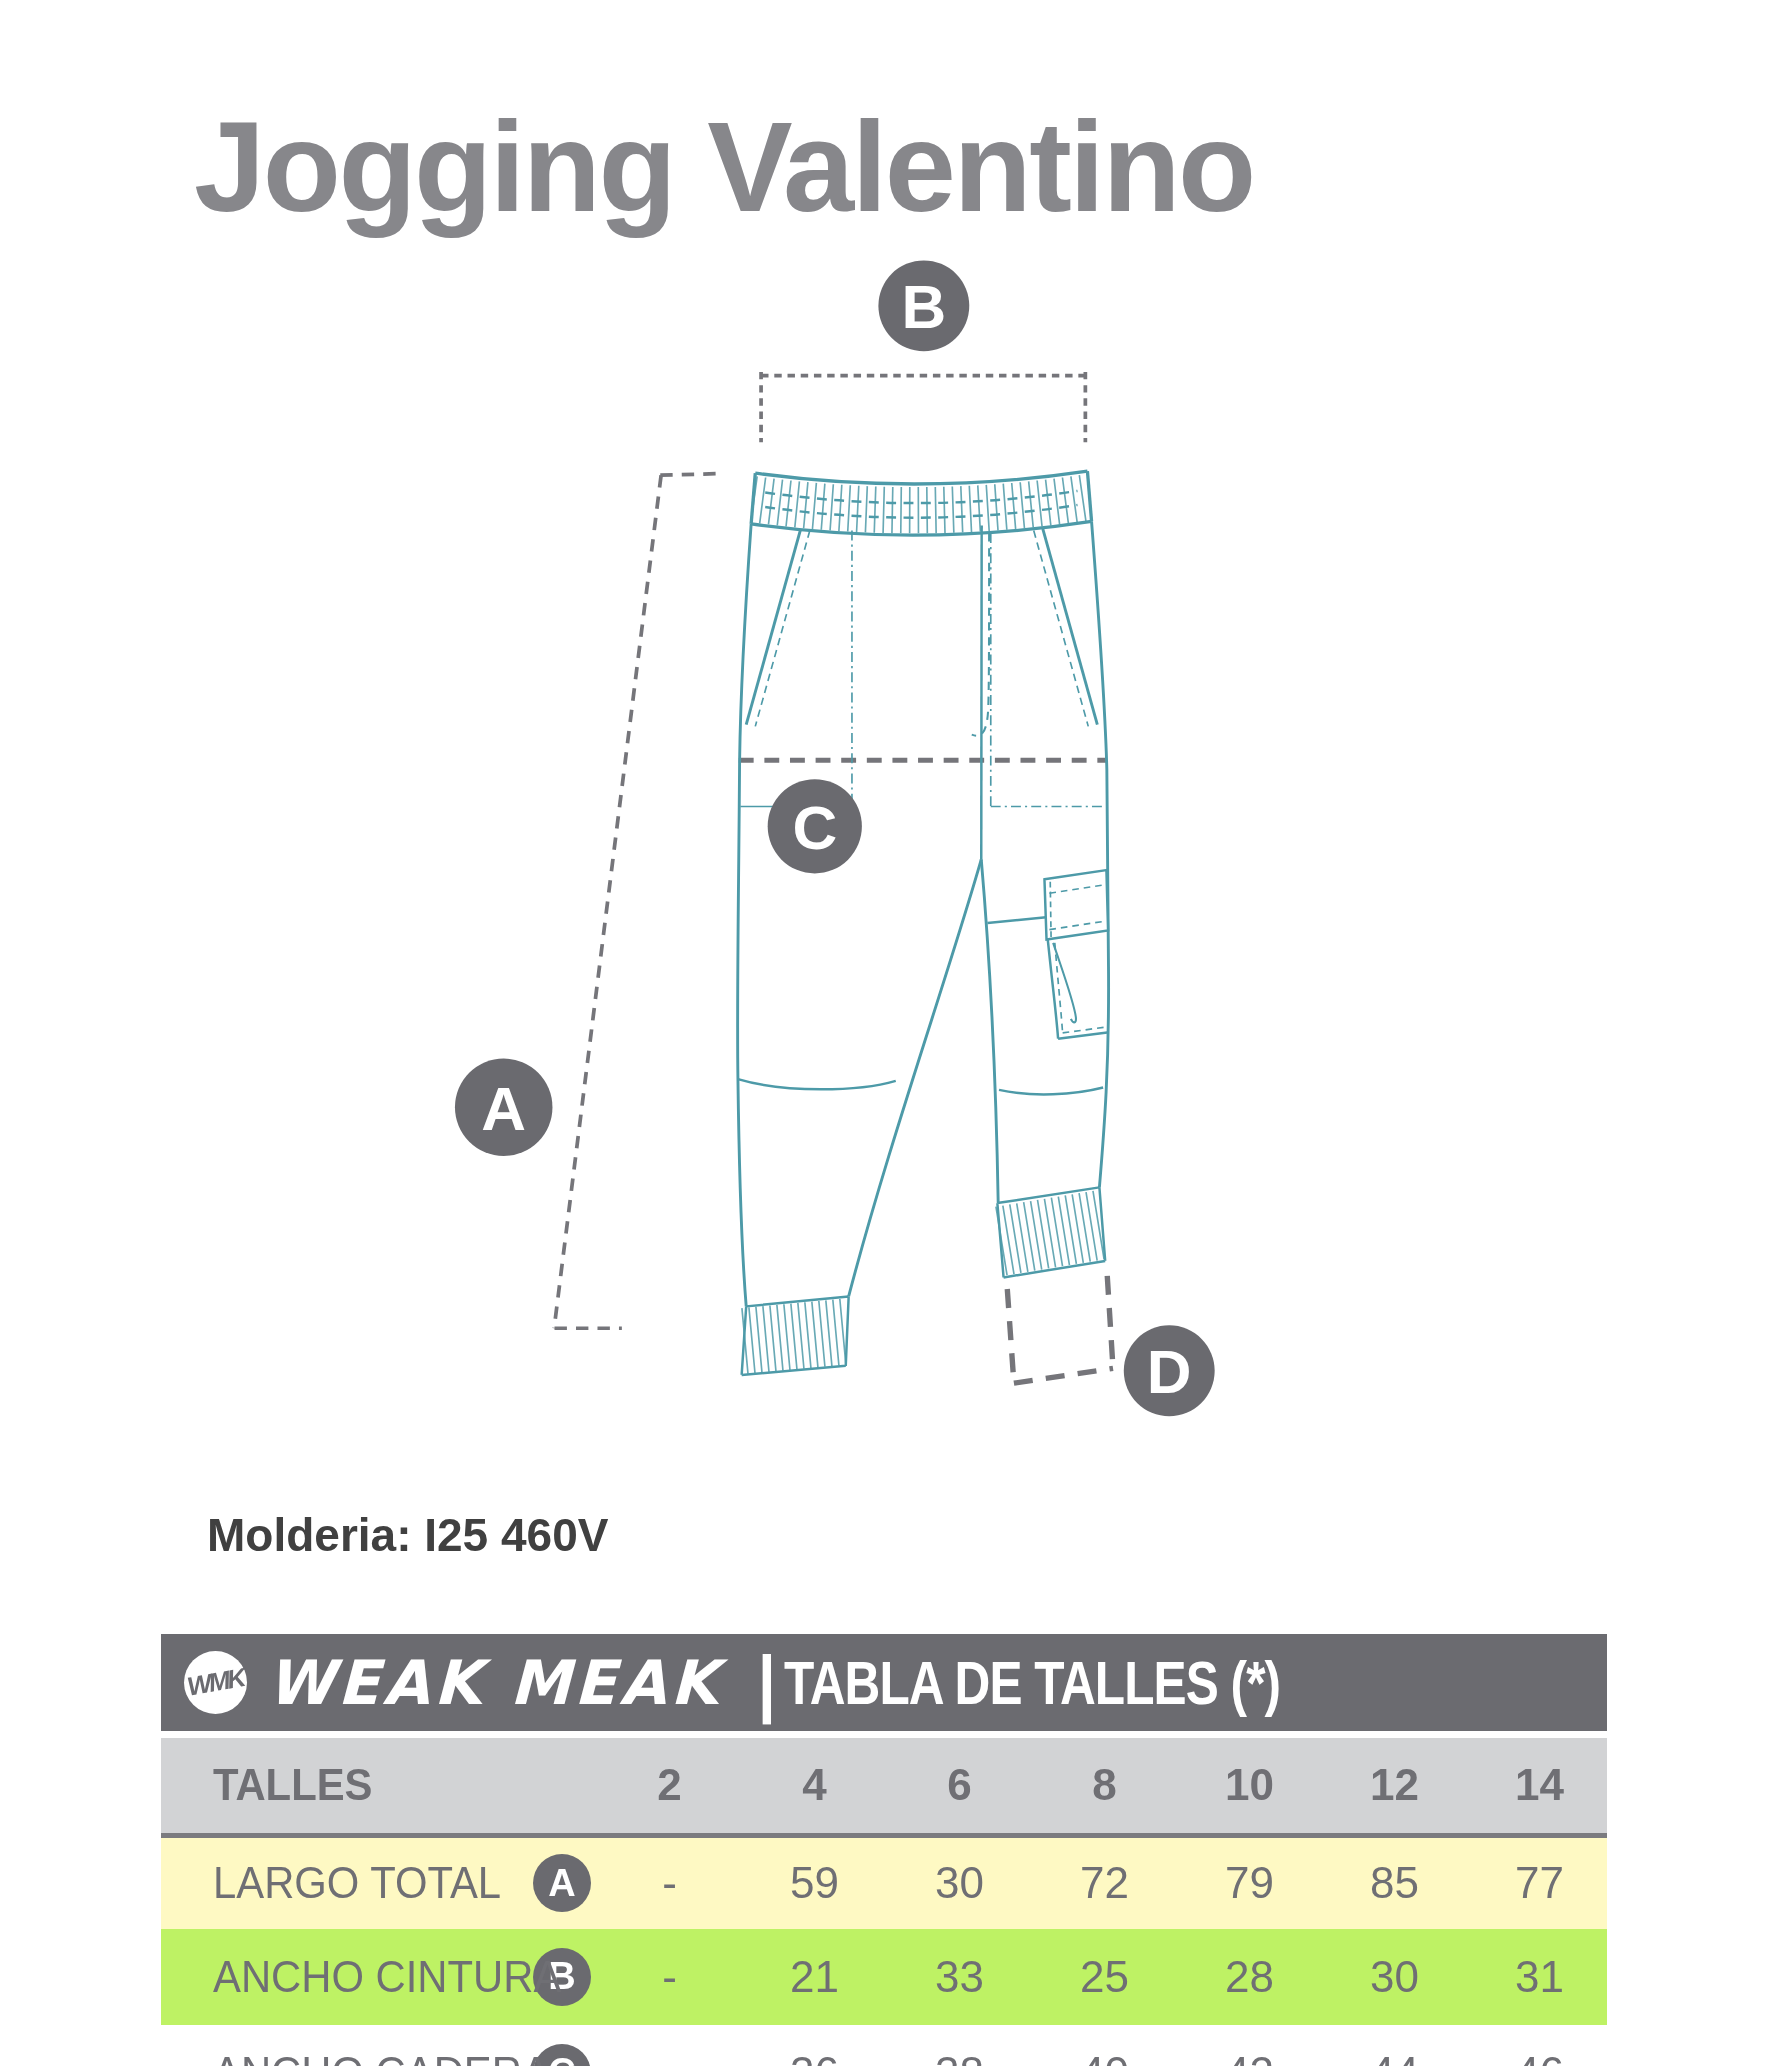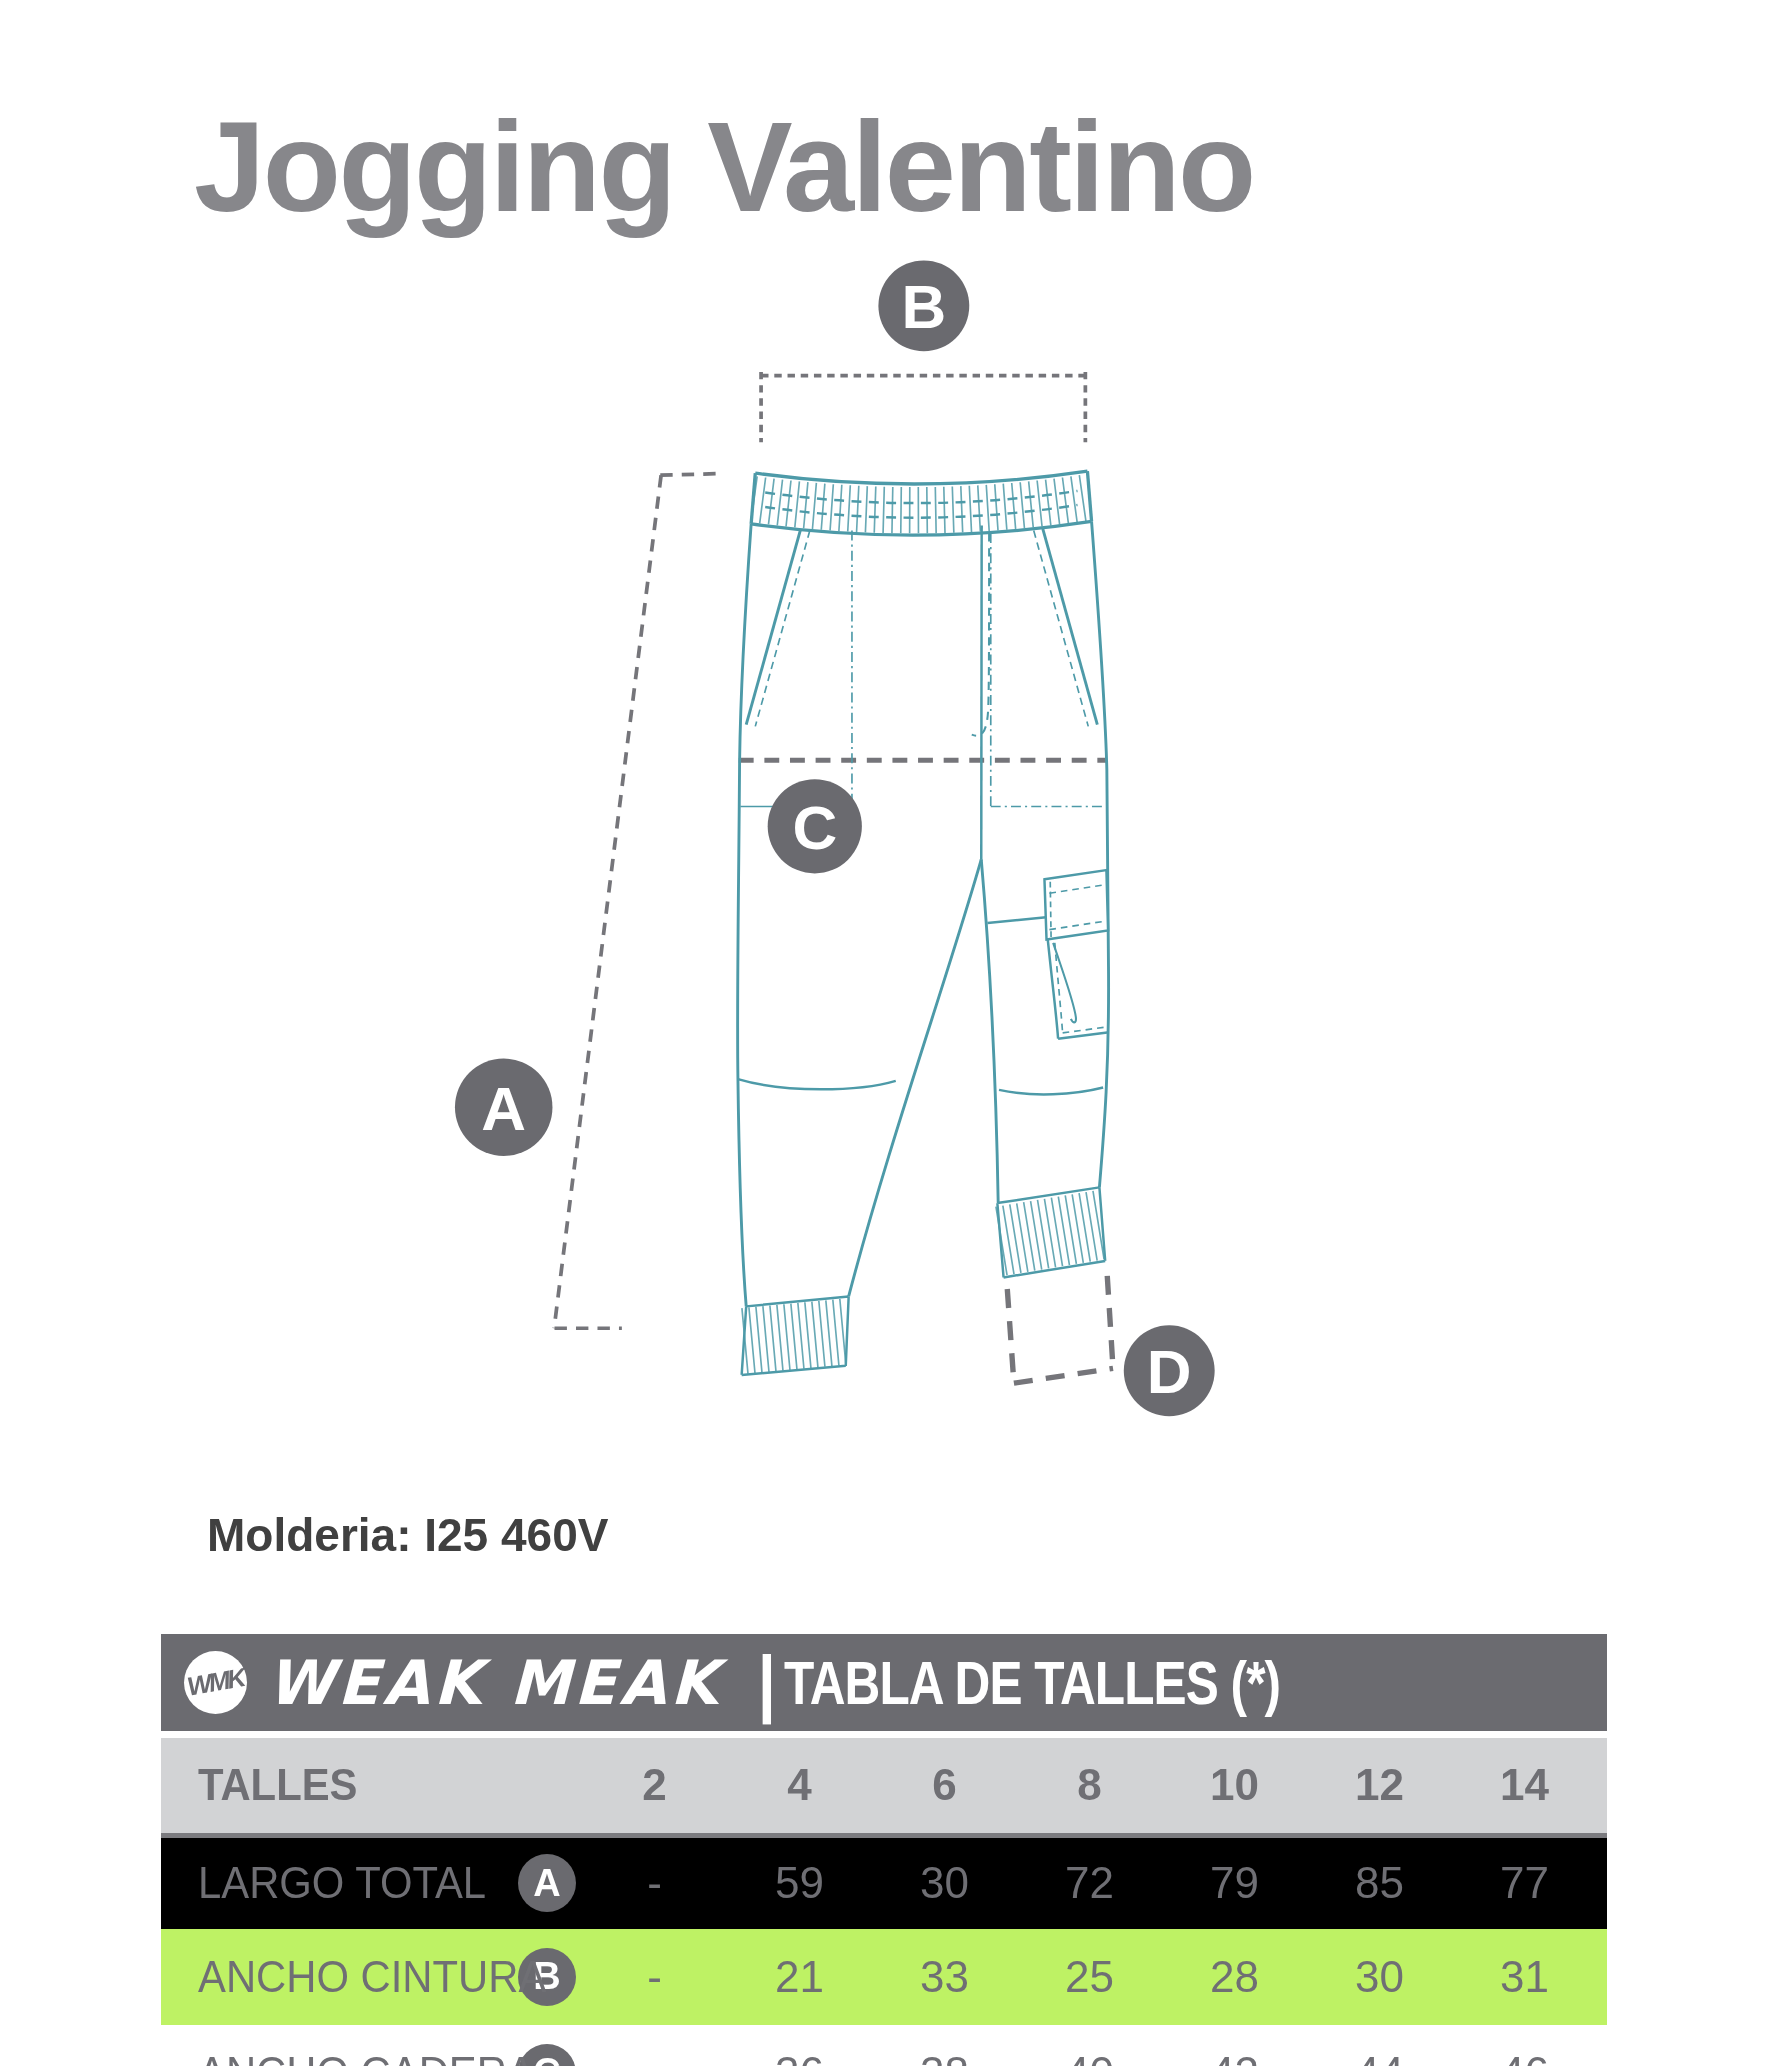--- a/index.html
+++ b/index.html
@@ -42,25 +42,25 @@
     transform:scaleY(1.15);display:inline-block;
   }
   .ttitle{
     color:#ffffff;font-size:62px;font-weight:bold;letter-spacing:-1.2px;
     transform:scaleX(0.8);transform-origin:left center;display:inline-block;white-space:nowrap;
   }
 
   .tbody{margin-top:6.6px;border-bottom:5.8px solid #7B7B7F;}
   .row{
     display:grid;grid-template-columns:314px 70px repeat(7,145px);
-    align-items:center;padding-left:37px;box-sizing:border-box;
+    align-items:center;padding-left:52px;box-sizing:border-box;
     height:96px;color:#6F6F74;font-size:44px;
   }
   .row.sizes{height:95px;background:#D2D3D5;font-weight:bold;}
-  .row.r0{background:#000000;border-top:5.8px solid #7B7B7F;}
+  .row.r0{background:#fef9c3;border-top:5.8px solid #7B7B7F;}
   .row.r1{background:#bef264;}
   .row.r2{background:#ffffff;}
   .lbl{transform:scaleX(0.95);transform-origin:left center;white-space:nowrap;}
   .val{text-align:center;}
   .mkcell{display:flex;justify-content:center;}
   .mkcircle{
     width:58px;height:58px;border-radius:50%;background:#6A6A6F;color:#ffffff;
     display:flex;align-items:center;justify-content:center;
     font-size:38px;font-weight:bold;
   }

